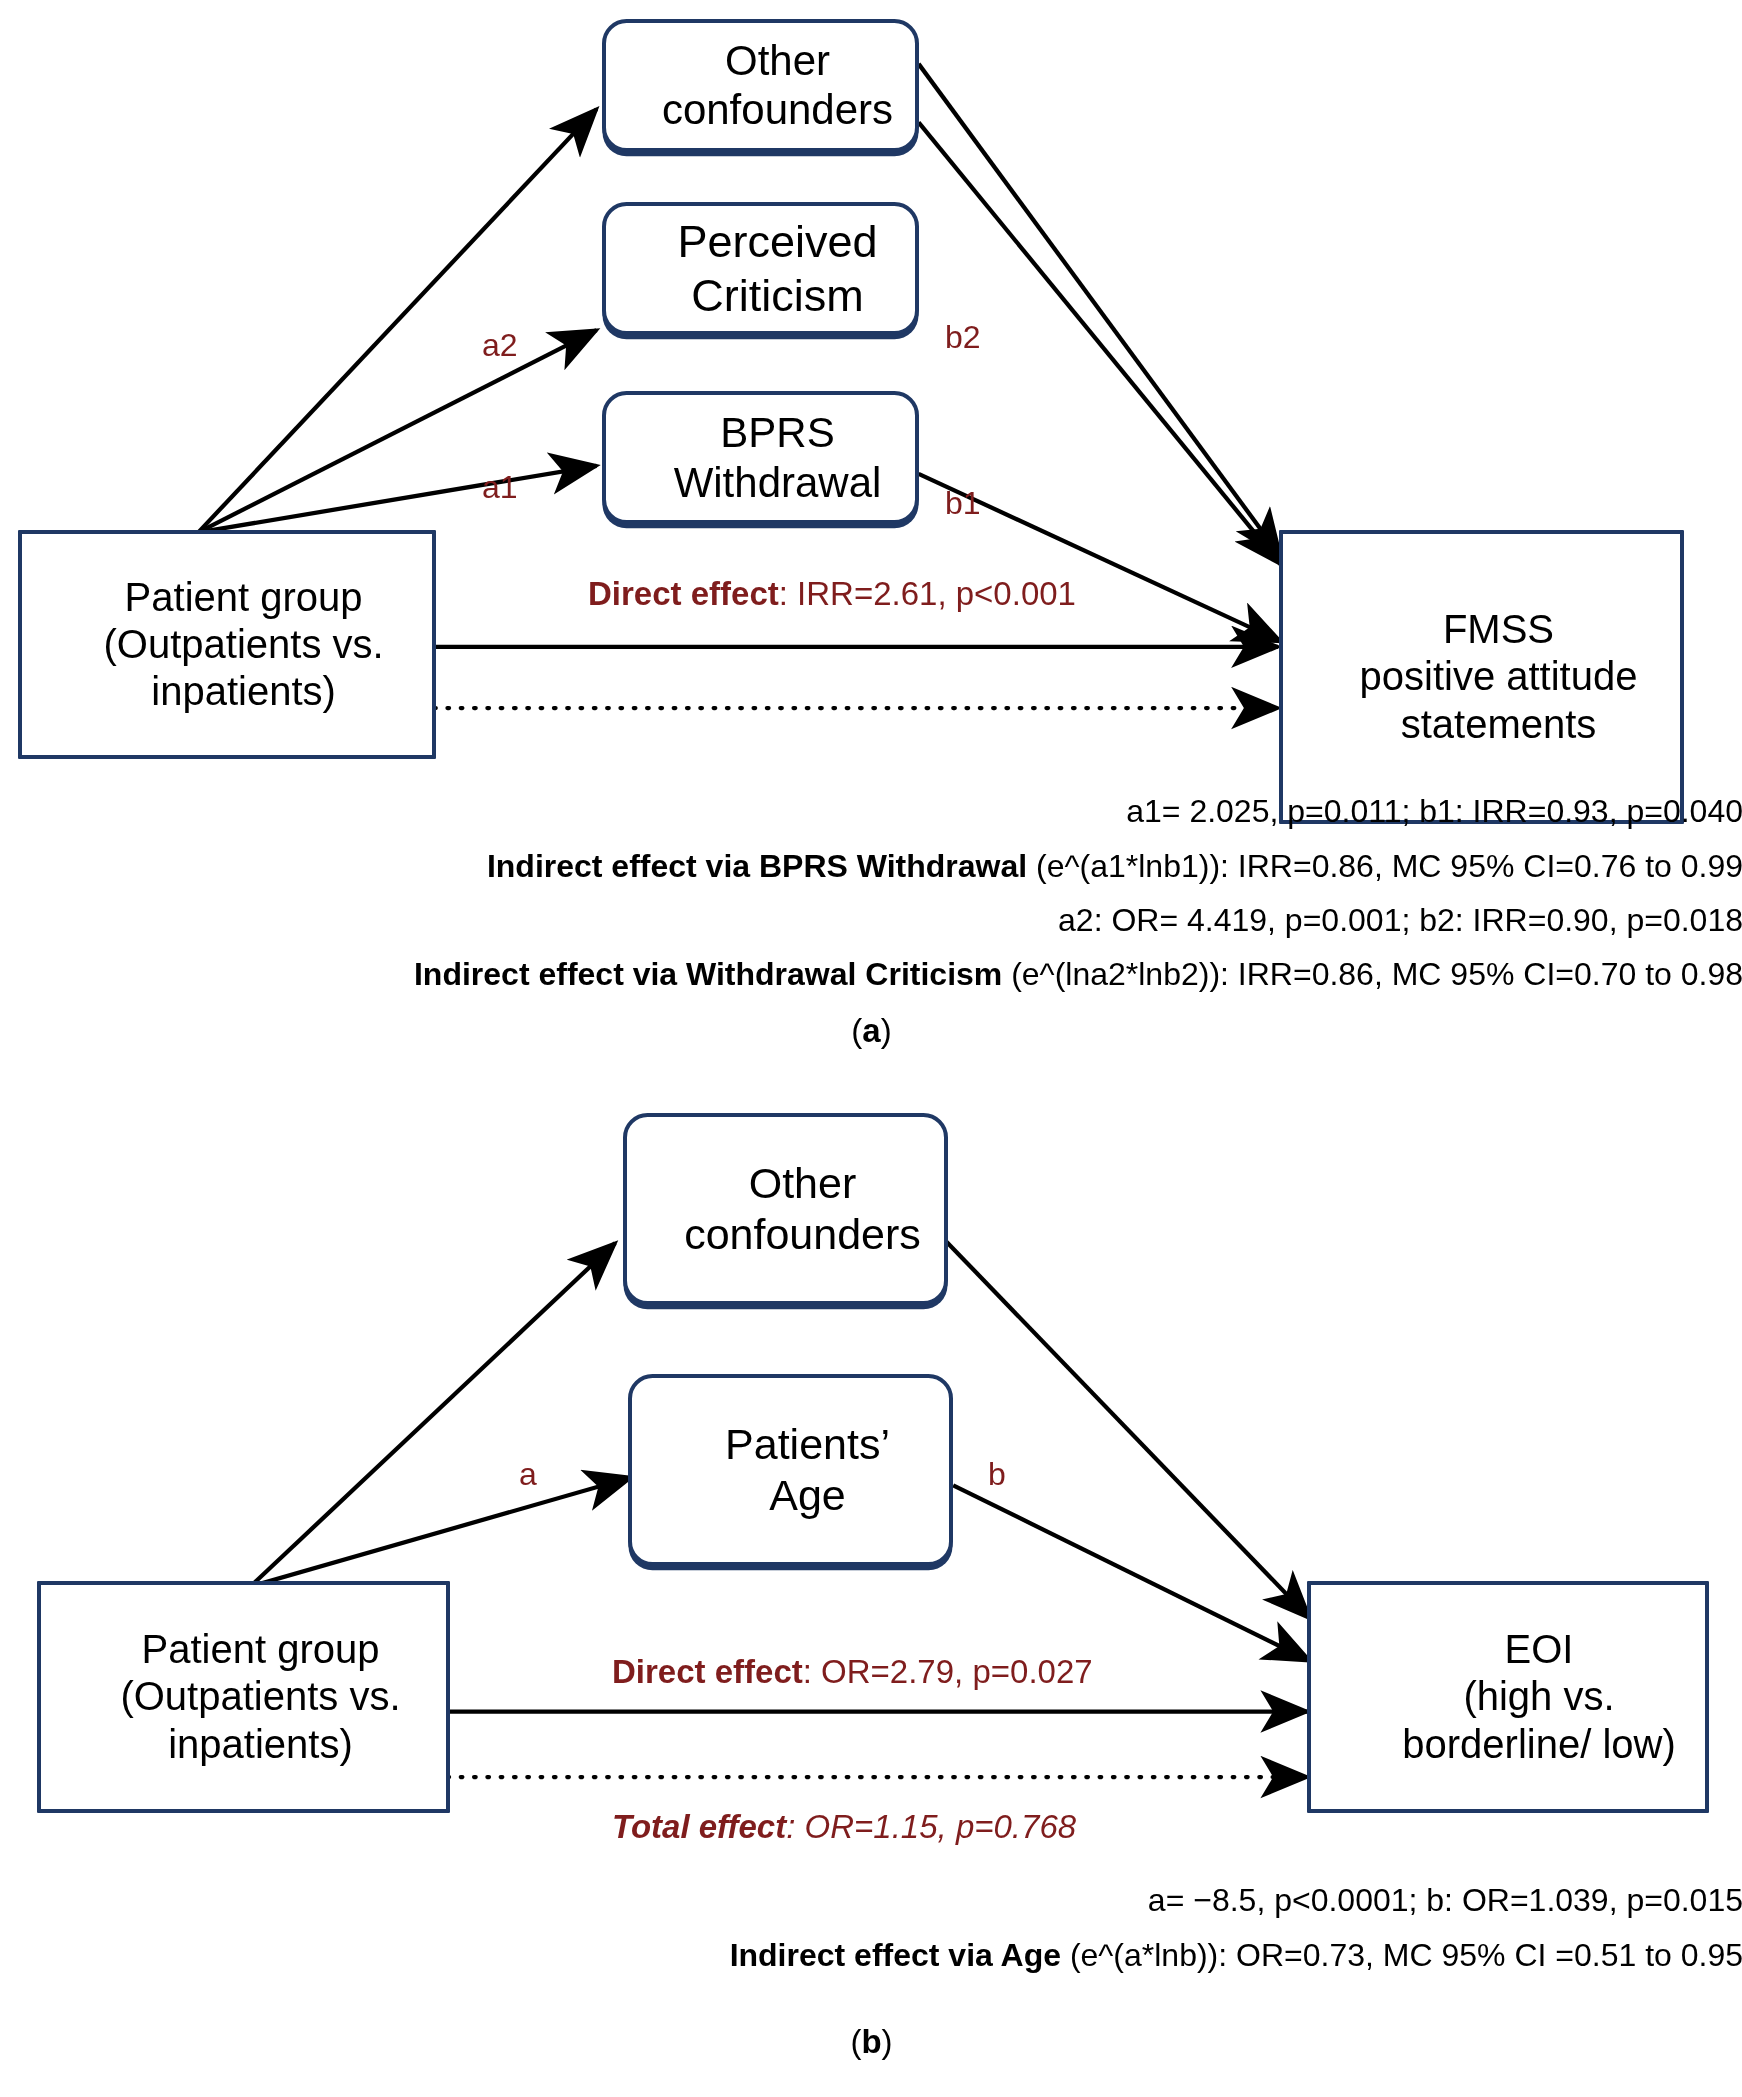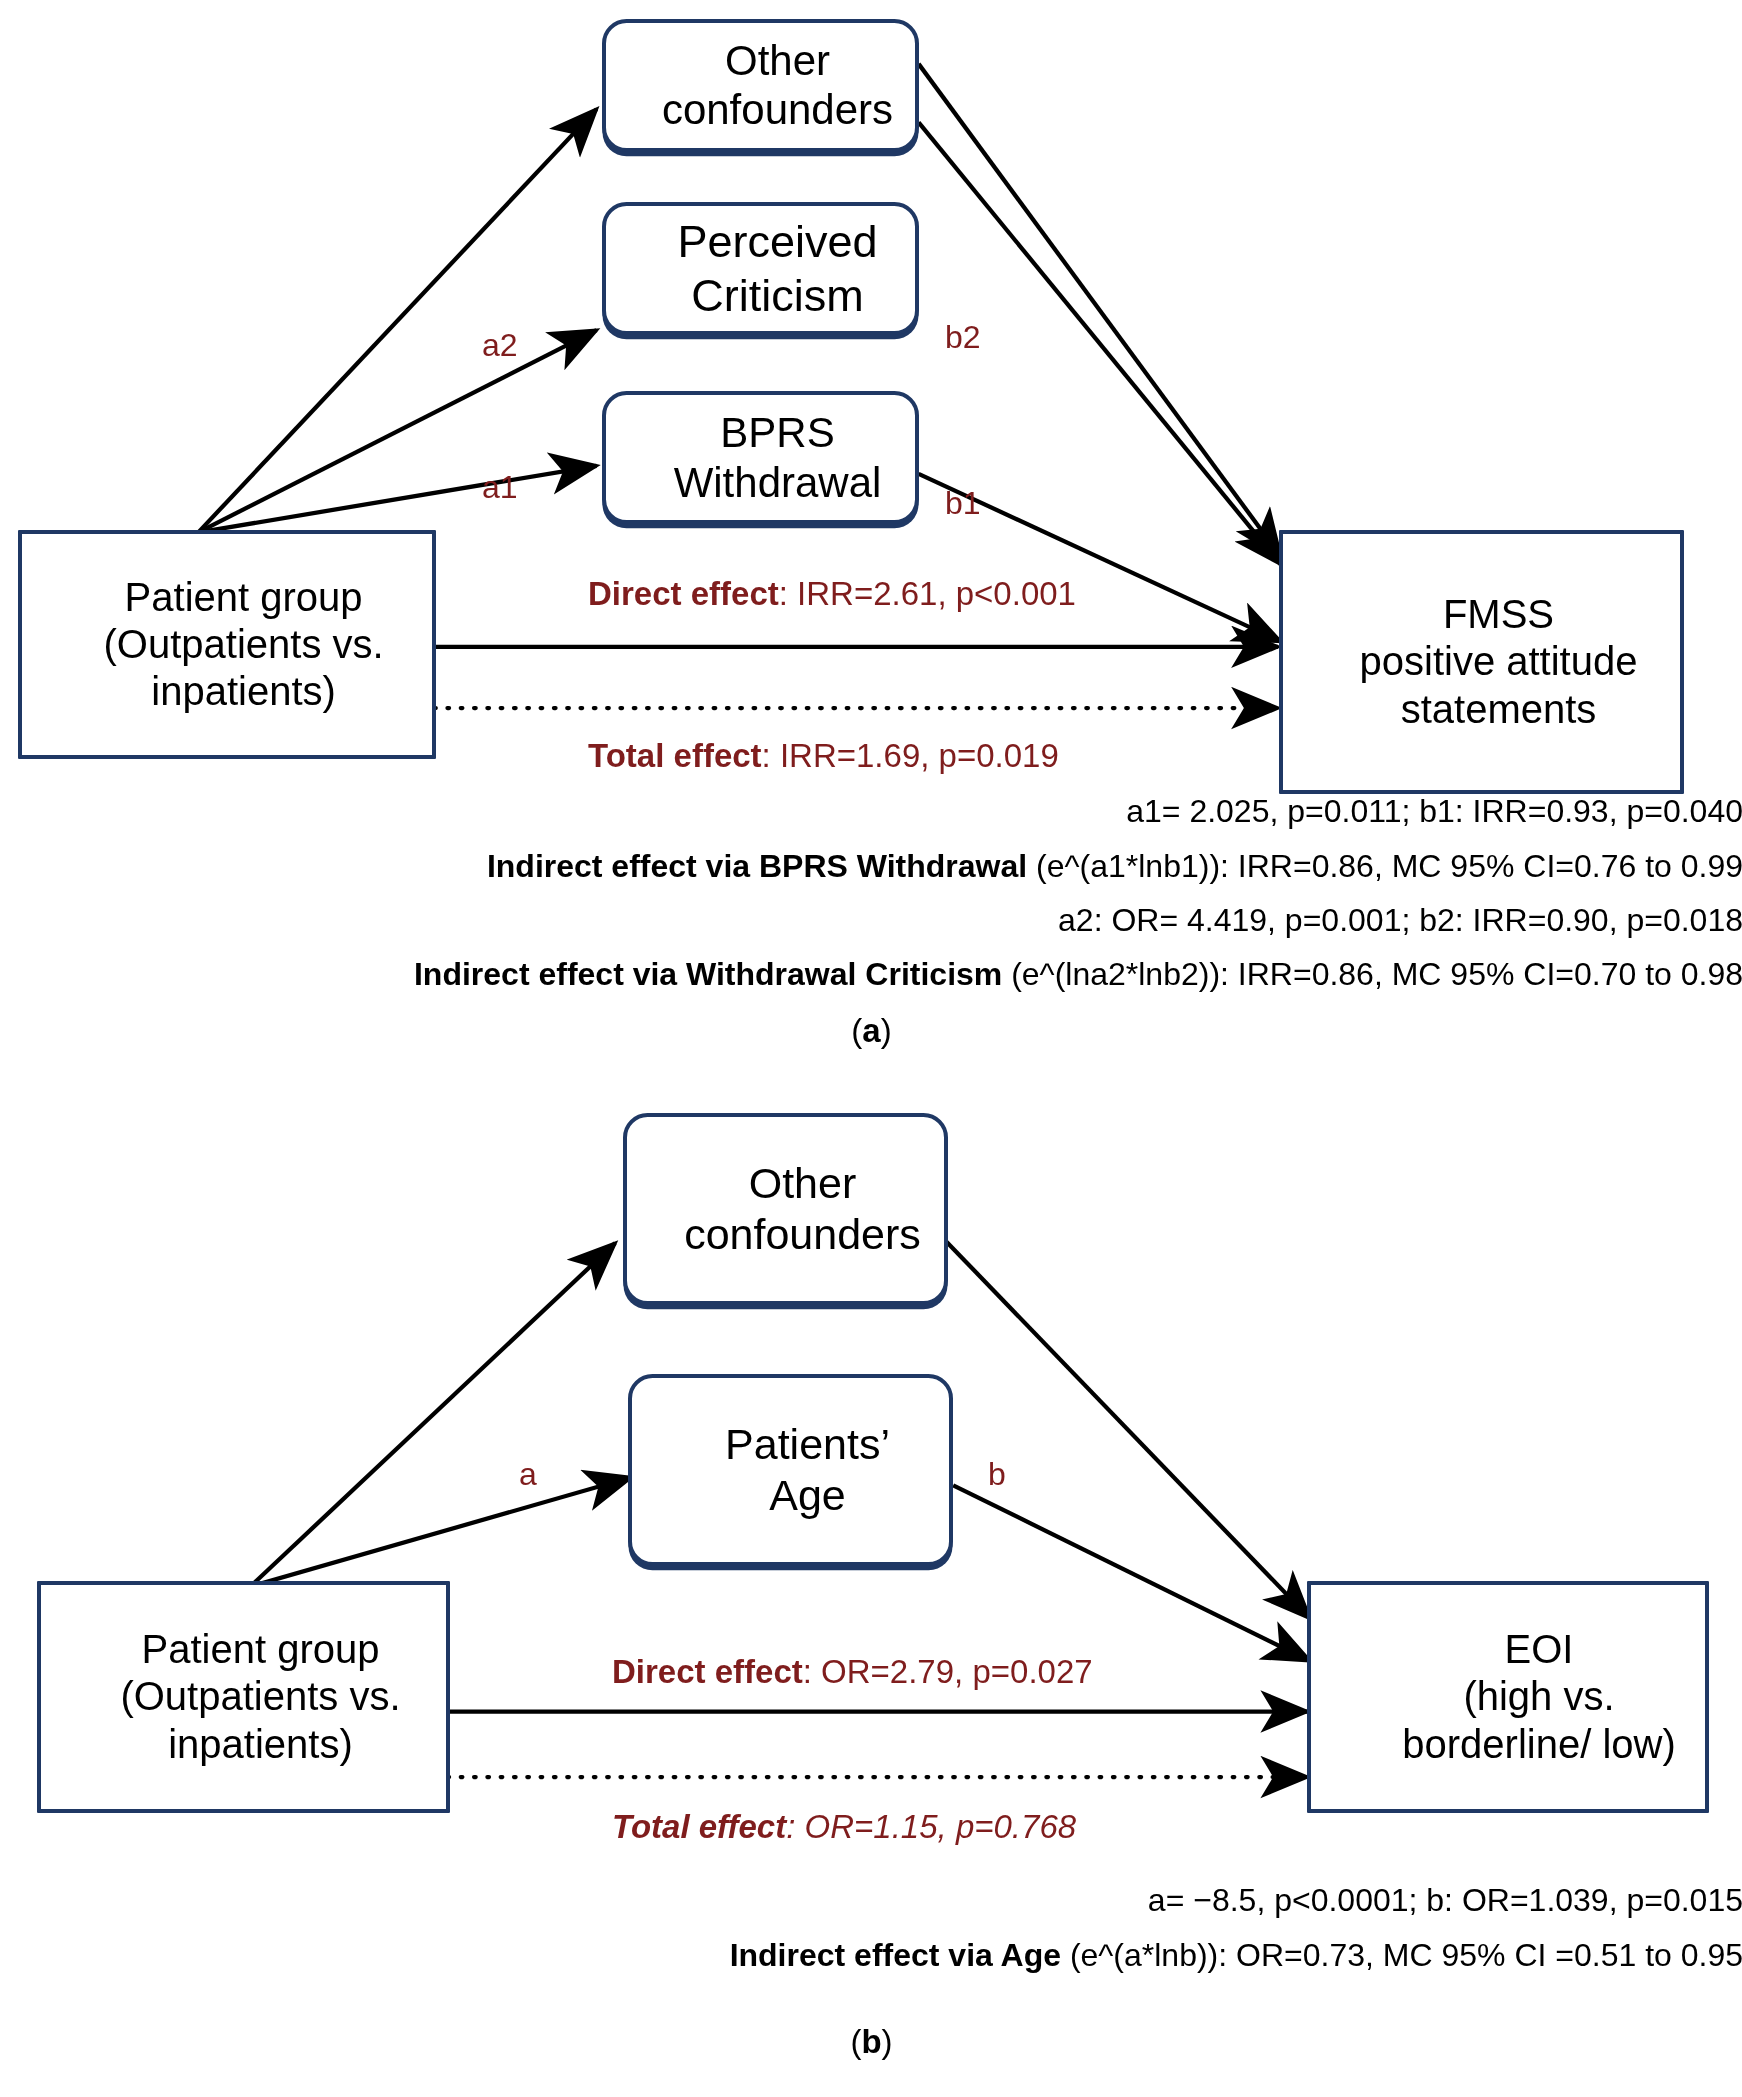--- a/index.html
+++ b/index.html
@@ -144,37 +144,34 @@
     <span class="node-text">BPRS
 Withdrawal</span>
   </div>
 
   <div class="node square" style="left:17.6px; top:530px; width:418px; height:229px; font-size:40px;">
     <span class="node-text">Patient group
 (Outpatients vs.
 inpatients)</span>
   </div>
 
-  <div class="node square" style="left:1279px; top:530px; width:405px; height:264px; font-size:40px;">
+  <div class="node square" style="left:1279px; top:530px; width:405px; height:294px; font-size:40px;">
     <span class="node-text">FMSS
 positive attitude
 statements</span>
   </div>
 
   <div class="label path-label" style="left:482px; top:327px;">a2</div>
   <div class="label path-label" style="left:945px; top:319px;">b2</div>
   <div class="label path-label" style="left:482px; top:469px;">a1</div>
   <div class="label path-label" style="left:945px; top:485px;">b1</div>
 
   <div class="label effect-label" style="left:588px; top:575px;">
     <b>Direct effect</b><span>: IRR=2.61, p&lt;0.001</span>
   </div>
-  <div class="label effect-label" style="left:588px; top:737px;">
-    <b>Total effect</b><span>: IRR=1.69, p=0.019</span>
-  </div>
 
   <div class="stat-line" style="top:793px;">
     <span>a1= 2.025, p=0.011; b1: IRR=0.93, p=0.040</span><b></b><span></span>
   </div>
   <div class="stat-line" style="top:848px;">
     <span></span><b>Indirect effect via BPRS Withdrawal</b><span> (e^(a1*lnb1)): IRR=0.86, MC 95% CI=0.76 to 0.99</span>
   </div>
   <div class="stat-line" style="top:902px;">
     <span>a2: OR= 4.419, p=0.001; b2: IRR=0.90, p=0.018</span><b></b><span></span>
   </div>

